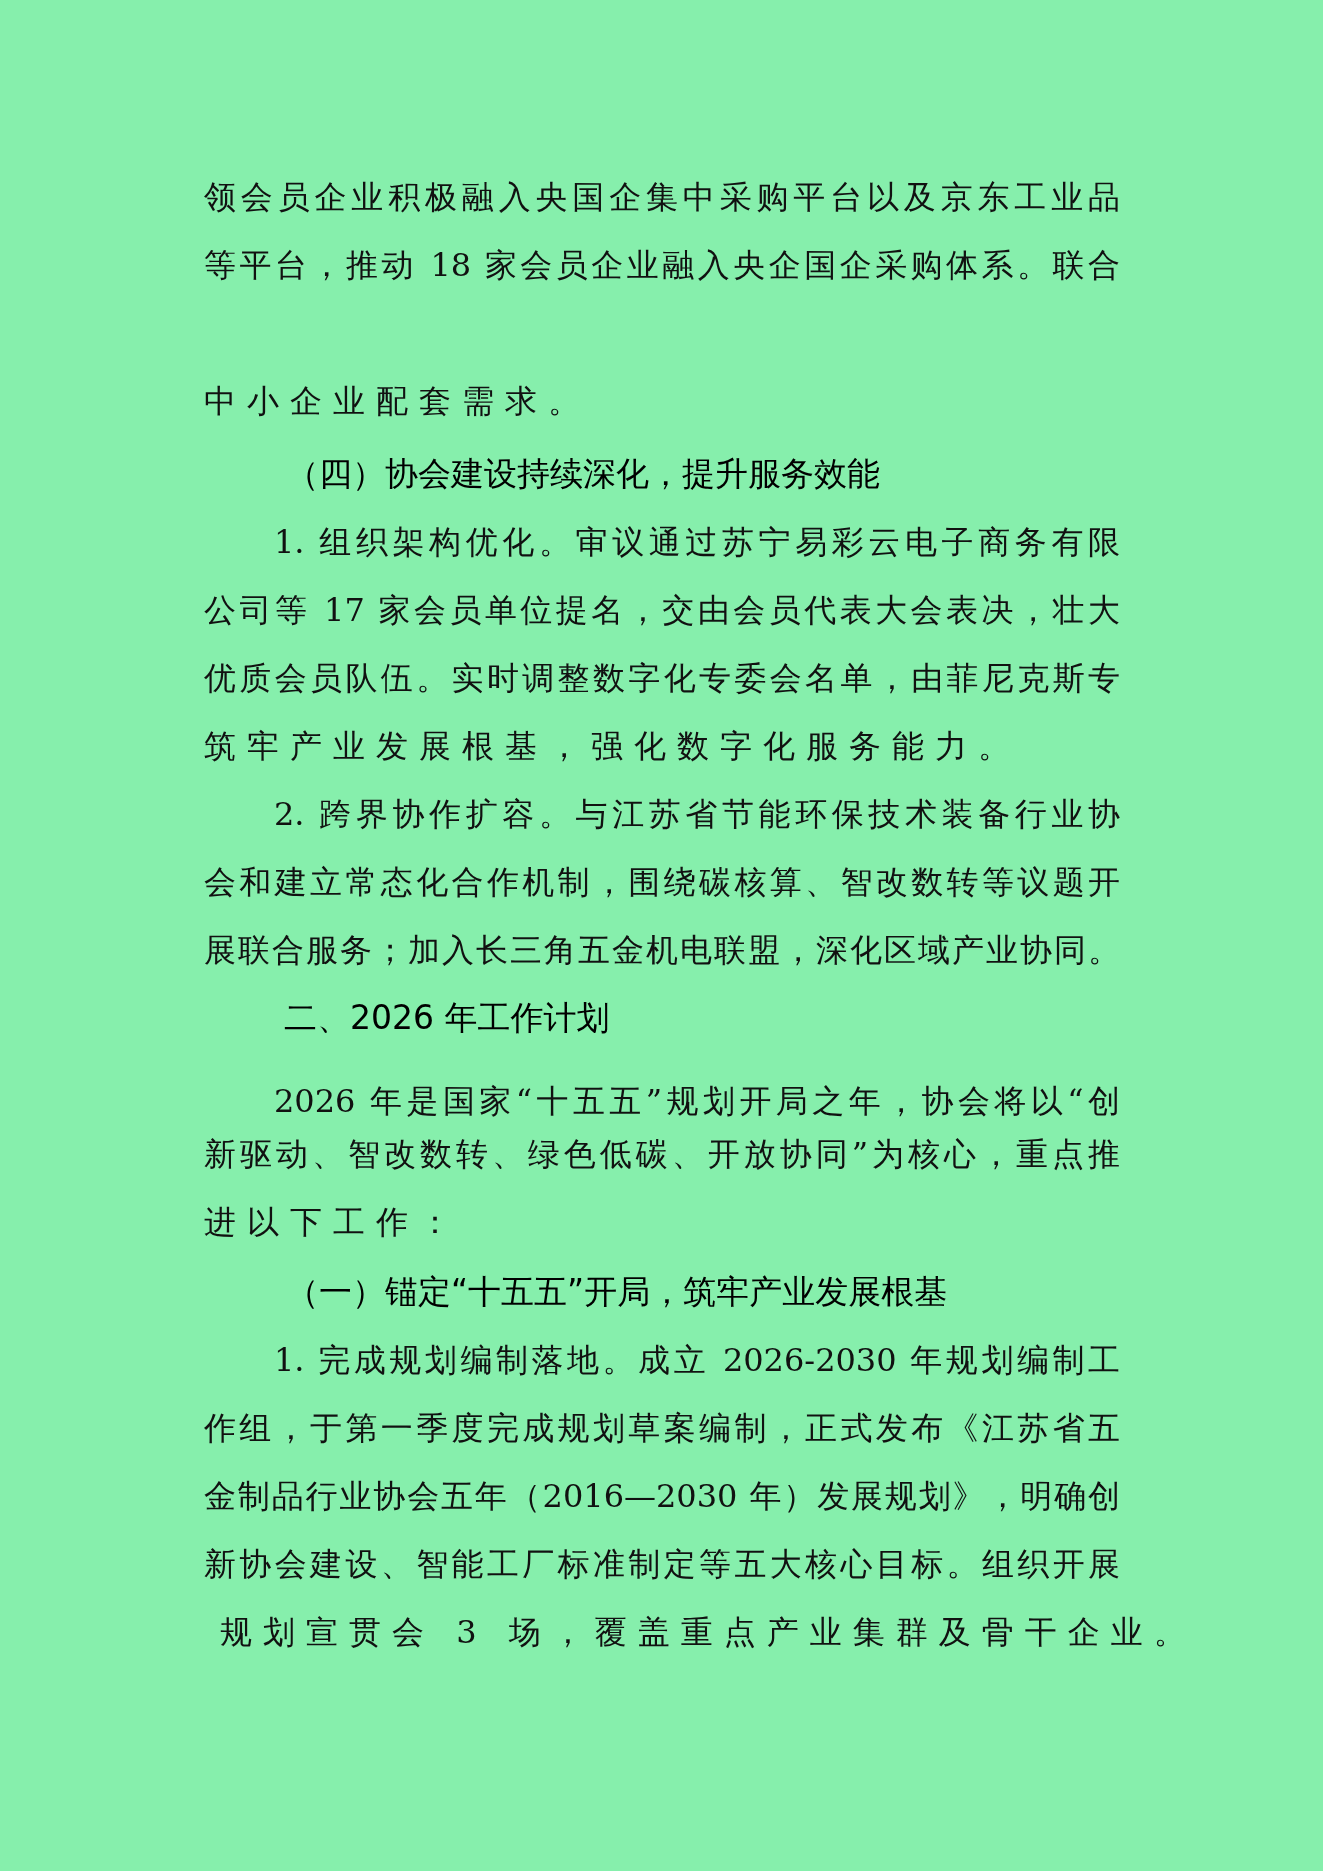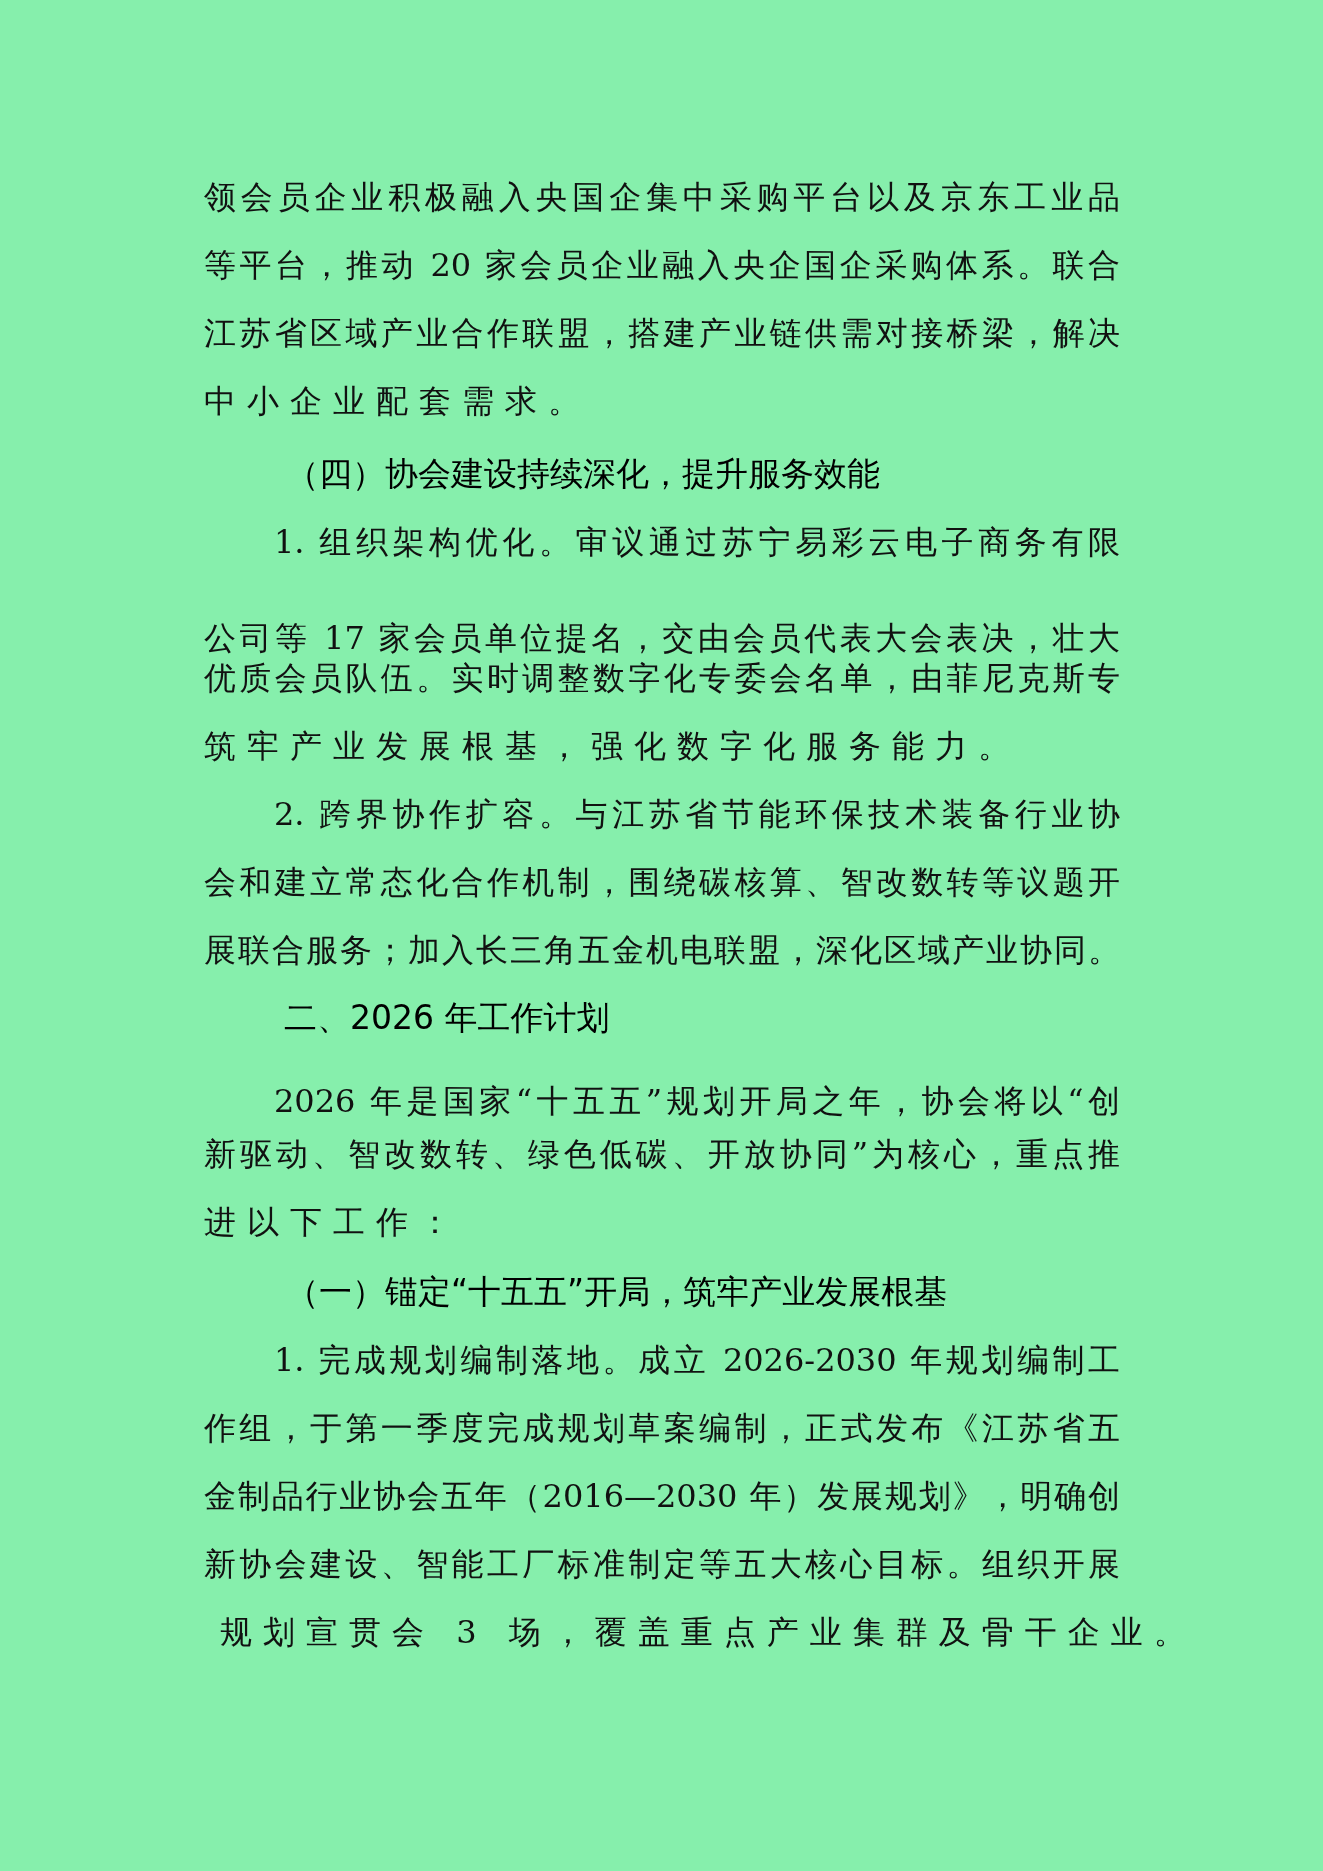--- a/index.html
+++ b/index.html
@@ -51,28 +51,27 @@
       white-space: nowrap;
       color: #000000;
     }
   </style>
 </head>
 <body>
 
 <div class="page">
 
   <div class="line" style="top:175px;">领会员企业积极融入央国企集中采购平台以及京东工业品</div>
-  <div class="line" style="top:243px;">等平台，推动 20 家会员企业融入央企国企采购体系。联合</div>
-  <div class="line" style="top:311px;">江苏省区域产业合作联盟，搭建产业链供需对接桥梁，解决</div>
+  <div class="line" style="top:243px;">等平台，推动 18 家会员企业融入央企国企采购体系。联合</div>
   <div class="line last" style="top:379px;">中小企业配套需求。</div>
 
   <div class="heading" style="top:452px; left:286px;">（四）协会建设持续深化，提升服务效能</div>
 
   <div class="line indent" style="top:520px;">1. 组织架构优化。审议通过苏宁易彩云电子商务有限</div>
-  <div class="line" style="top:588px;margin-top:28px;">公司等 17 家会员单位提名，交由会员代表大会表决，壮大</div>
+  <div class="line" style="top:588px;">公司等 17 家会员单位提名，交由会员代表大会表决，壮大</div>
   <div class="line" style="top:656px;">优质会员队伍。实时调整数字化专委会名单，由菲尼克斯专</div>
   <div class="line last" style="top:724px;">筑牢产业发展根基，强化数字化服务能力。</div>
 
   <div class="line indent" style="top:792px;">2. 跨界协作扩容。与江苏省节能环保技术装备行业协</div>
   <div class="line" style="top:860px;">会和建立常态化合作机制，围绕碳核算、智改数转等议题开</div>
   <div class="line" style="top:928px;">展联合服务；加入长三角五金机电联盟，深化区域产业协同。</div>
 
   <div class="heading" style="top:996px; left:272px;margin-left:12px;">二、2026 年工作计划</div>
 
   <div class="line indent" style="top:1064px;margin-top:15px;">2026 年是国家“十五五”规划开局之年，协会将以“创</div>

